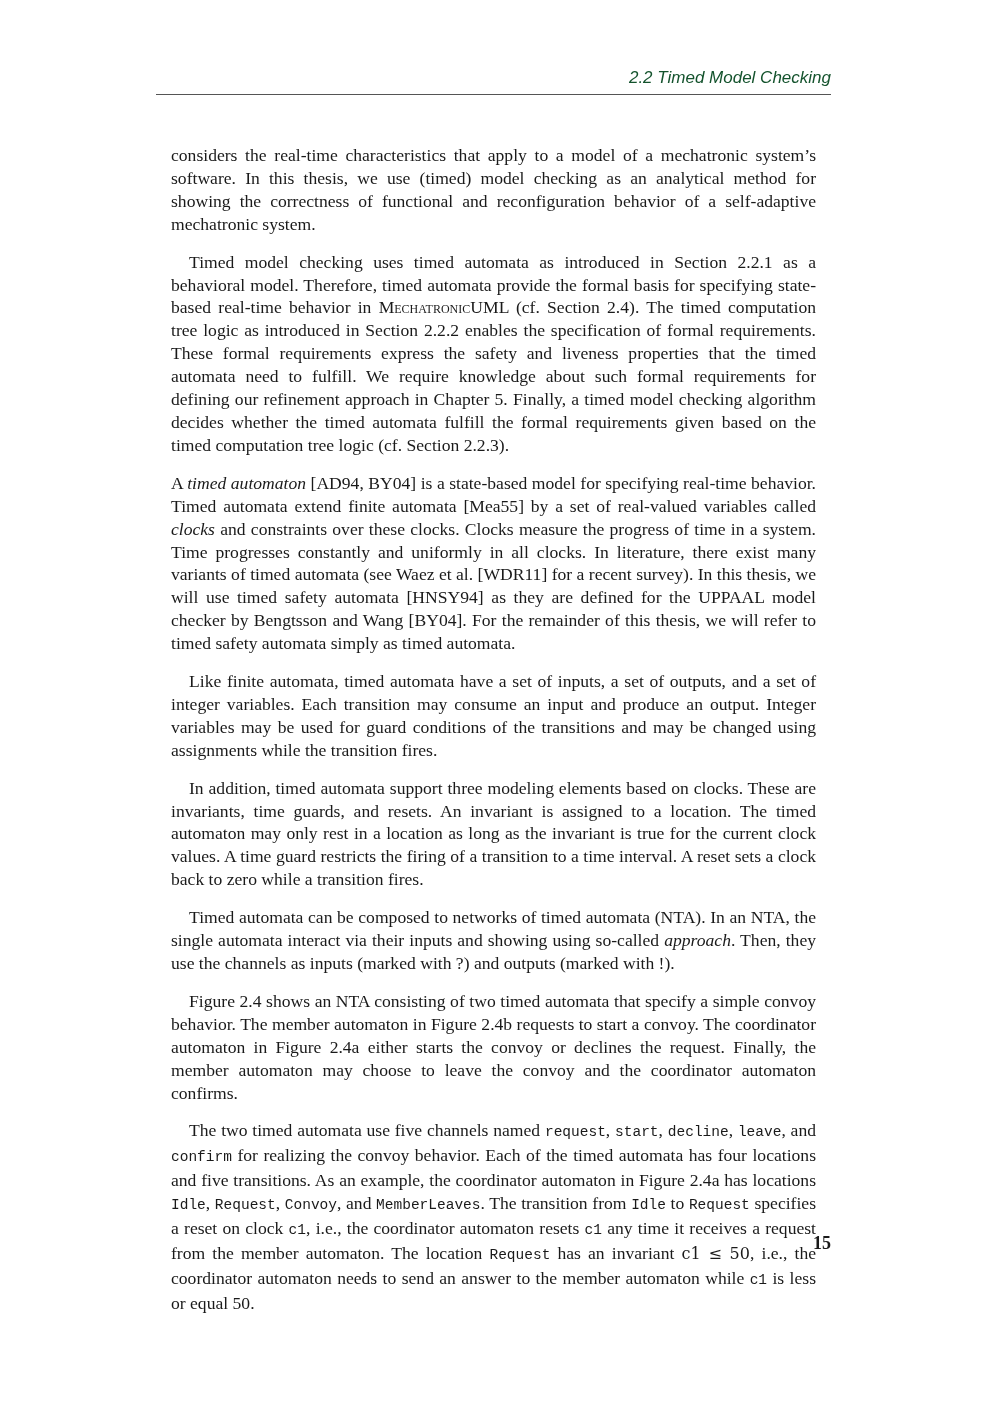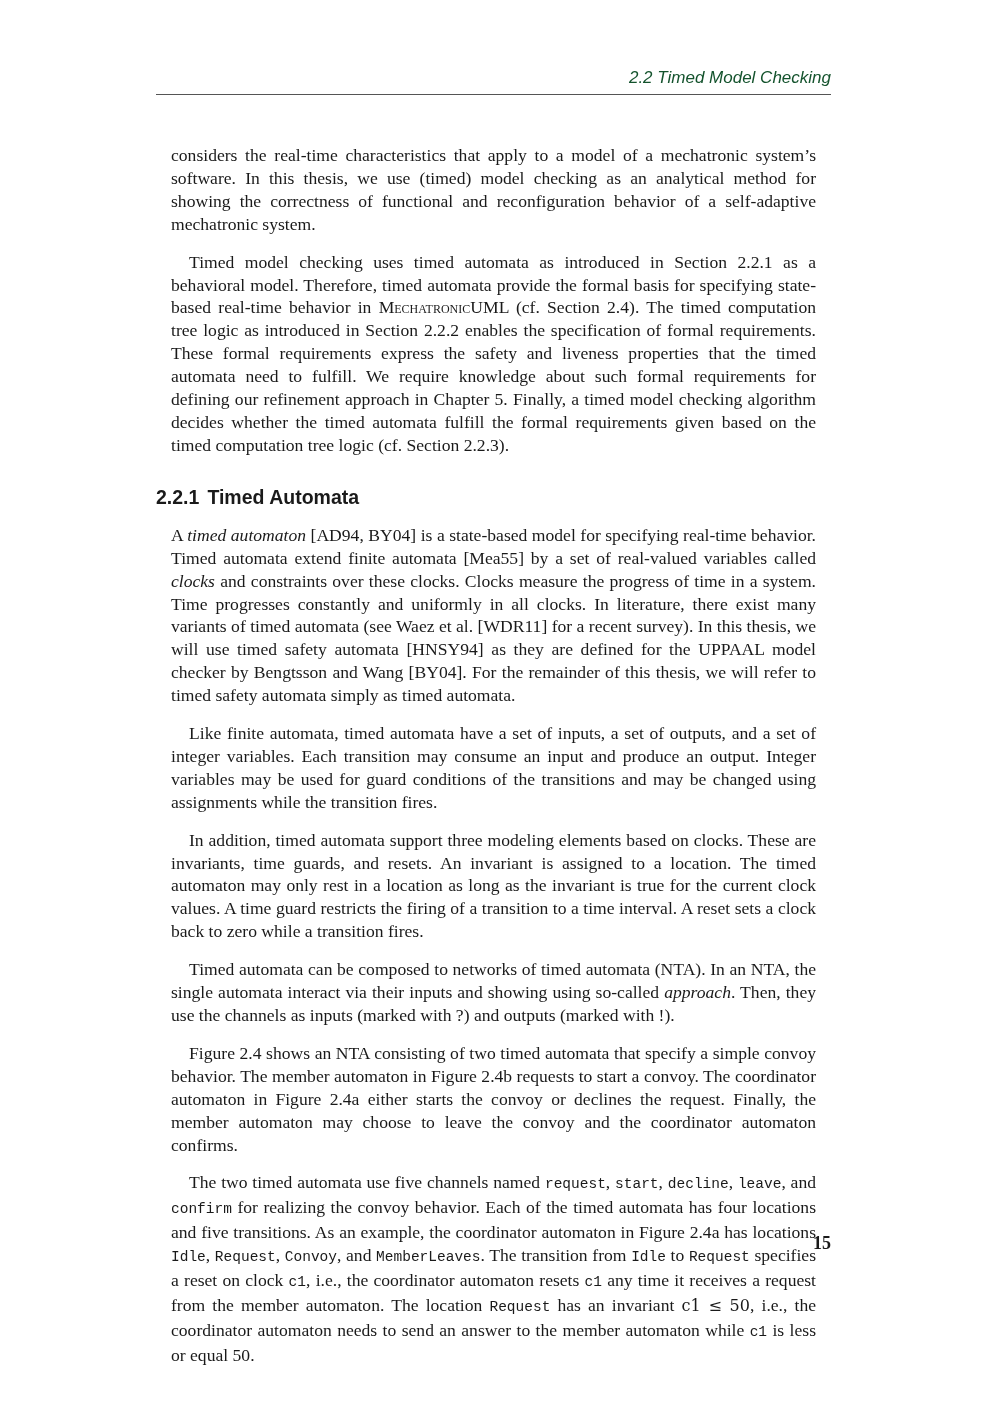--- a/index.html
+++ b/index.html
@@ -84,21 +84,20 @@
 </head>
 <body>
 
 <div class="running-header">2.2 Timed Model Checking</div>
 <div class="header-rule"></div>
 
 <div class="content">
   <p class="noindent">considers the real-time characteristics that apply to a model of a mechatronic system’s software. In this thesis, we use (timed) model checking as an analytical method for showing the correctness of functional and reconfiguration behavior of a self-adaptive mechatronic system.</p>
   <p><span>Timed model checking uses timed automata as introduced in Section 2.2.1 as a behavioral model. Therefore, timed automata provide the formal basis for specifying state-based real-time behavior in </span><span class="sc">Mechatronic</span><span>UML</span><span> (cf. Section 2.4). The timed computation tree logic as introduced in Section 2.2.2 enables the specification of formal requirements. These formal requirements express the safety and liveness properties that the timed automata need to fulfill. We require knowledge about such formal requirements for defining our refinement approach in Chapter 5. Finally, a timed model checking algorithm decides whether the timed automata fulfill the formal requirements given based on the timed computation tree logic (cf. Section 2.2.3).</span></p>
 
-  <h2><span class="secnum">2.2.1</span><span>Timed Automata</span></h2>
 
   <p class="noindent"><span>A </span><em>timed automaton</em><span> [AD94, BY04] is a state-based model for specifying real-time behavior. Timed automata extend finite automata [Mea55] by a set of real-valued variables called </span><em>clocks</em><span> and constraints over these clocks. Clocks measure the progress of time in a system. Time progresses constantly and uniformly in all clocks. In literature, there exist many variants of timed automata (see Waez et al. [WDR11] for a recent survey). In this thesis, we will use timed safety automata [HNSY94] as they are defined for the UPPAAL model checker by Bengtsson and Wang [BY04]. For the remainder of this thesis, we will refer to timed safety automata simply as timed automata.</span></p>
   <p>Like finite automata, timed automata have a set of inputs, a set of outputs, and a set of integer variables. Each transition may consume an input and produce an output. Integer variables may be used for guard conditions of the transitions and may be changed using assignments while the transition fires.</p>
   <p>In addition, timed automata support three modeling elements based on clocks. These are invariants, time guards, and resets. An invariant is assigned to a location. The timed automaton may only rest in a location as long as the invariant is true for the current clock values. A time guard restricts the firing of a transition to a time interval. A reset sets a clock back to zero while a transition fires.</p>
   <p><span>Timed automata can be composed to networks of timed automata (NTA). In an NTA, the single automata interact via their inputs and showing using so-called </span><em>approach</em><span>. Then, they use the channels as inputs (marked with ?) and outputs (marked with !).</span></p>
   <p>Figure 2.4 shows an NTA consisting of two timed automata that specify a simple convoy behavior. The member automaton in Figure 2.4b requests to start a convoy. The coordinator automaton in Figure 2.4a either starts the convoy or declines the request. Finally, the member automaton may choose to leave the convoy and the coordinator automaton confirms.</p>
   <p><span>The two timed automata use five channels named </span><span class="sf">request</span><span>, </span><span class="sf">start</span><span>, </span><span class="sf">decline</span><span>, </span><span class="sf">leave</span><span>, and </span><span class="sf">confirm</span><span> for realizing the convoy behavior. Each of the timed automata has four locations and five transitions. As an example, the coordinator automaton in Figure 2.4a has locations </span><span class="sf">Idle</span><span>, </span><span class="sf">Request</span><span>, </span><span class="sf">Convoy</span><span>, and </span><span class="sf">MemberLeaves</span><span>. The transition from </span><span class="sf">Idle</span><span> to </span><span class="sf">Request</span><span> specifies a reset on clock </span><span class="sf">c1</span><span>, i.e., the coordinator automaton resets </span><span class="sf">c1</span><span> any time it receives a request from the member automaton. The location </span><span class="sf">Request</span><span> has an invariant </span><span class="math">c1 ≤ 50</span><span>, i.e., the coordinator automaton needs to send an answer to the member automaton while </span><span class="sf">c1</span><span> is less or equal 50.</span></p>
 </div>
 
 <div class="page-number">15</div>

